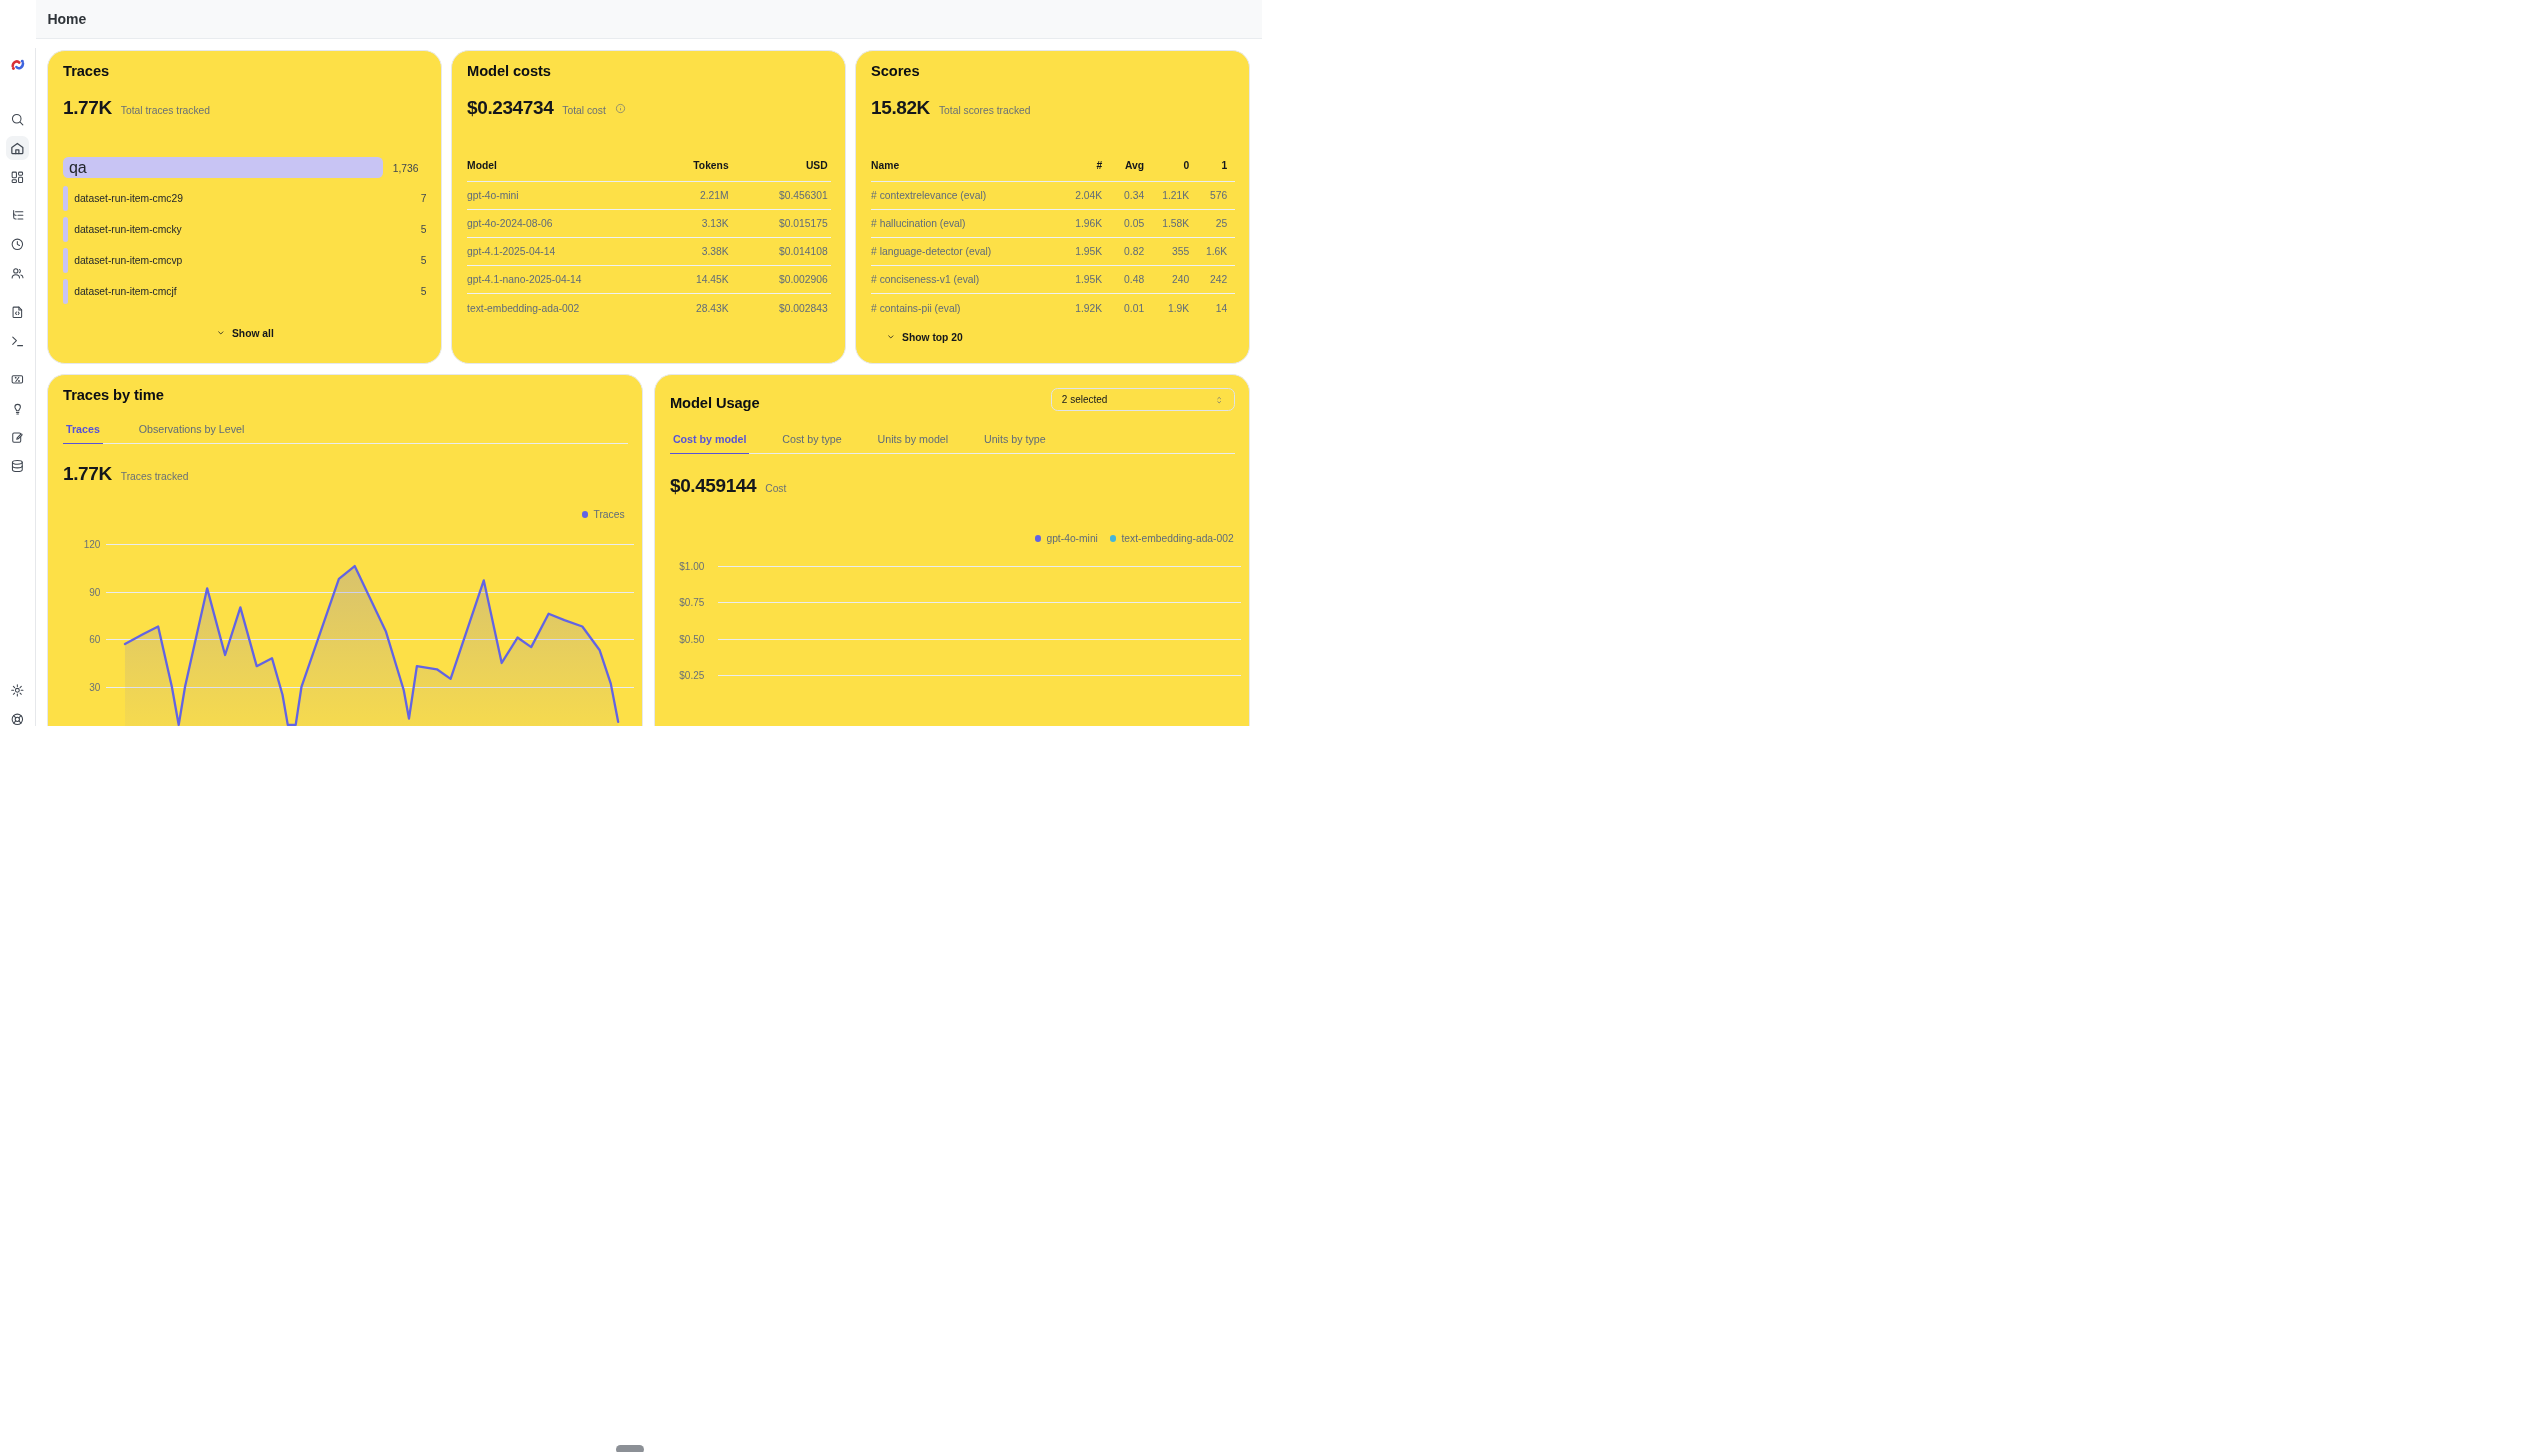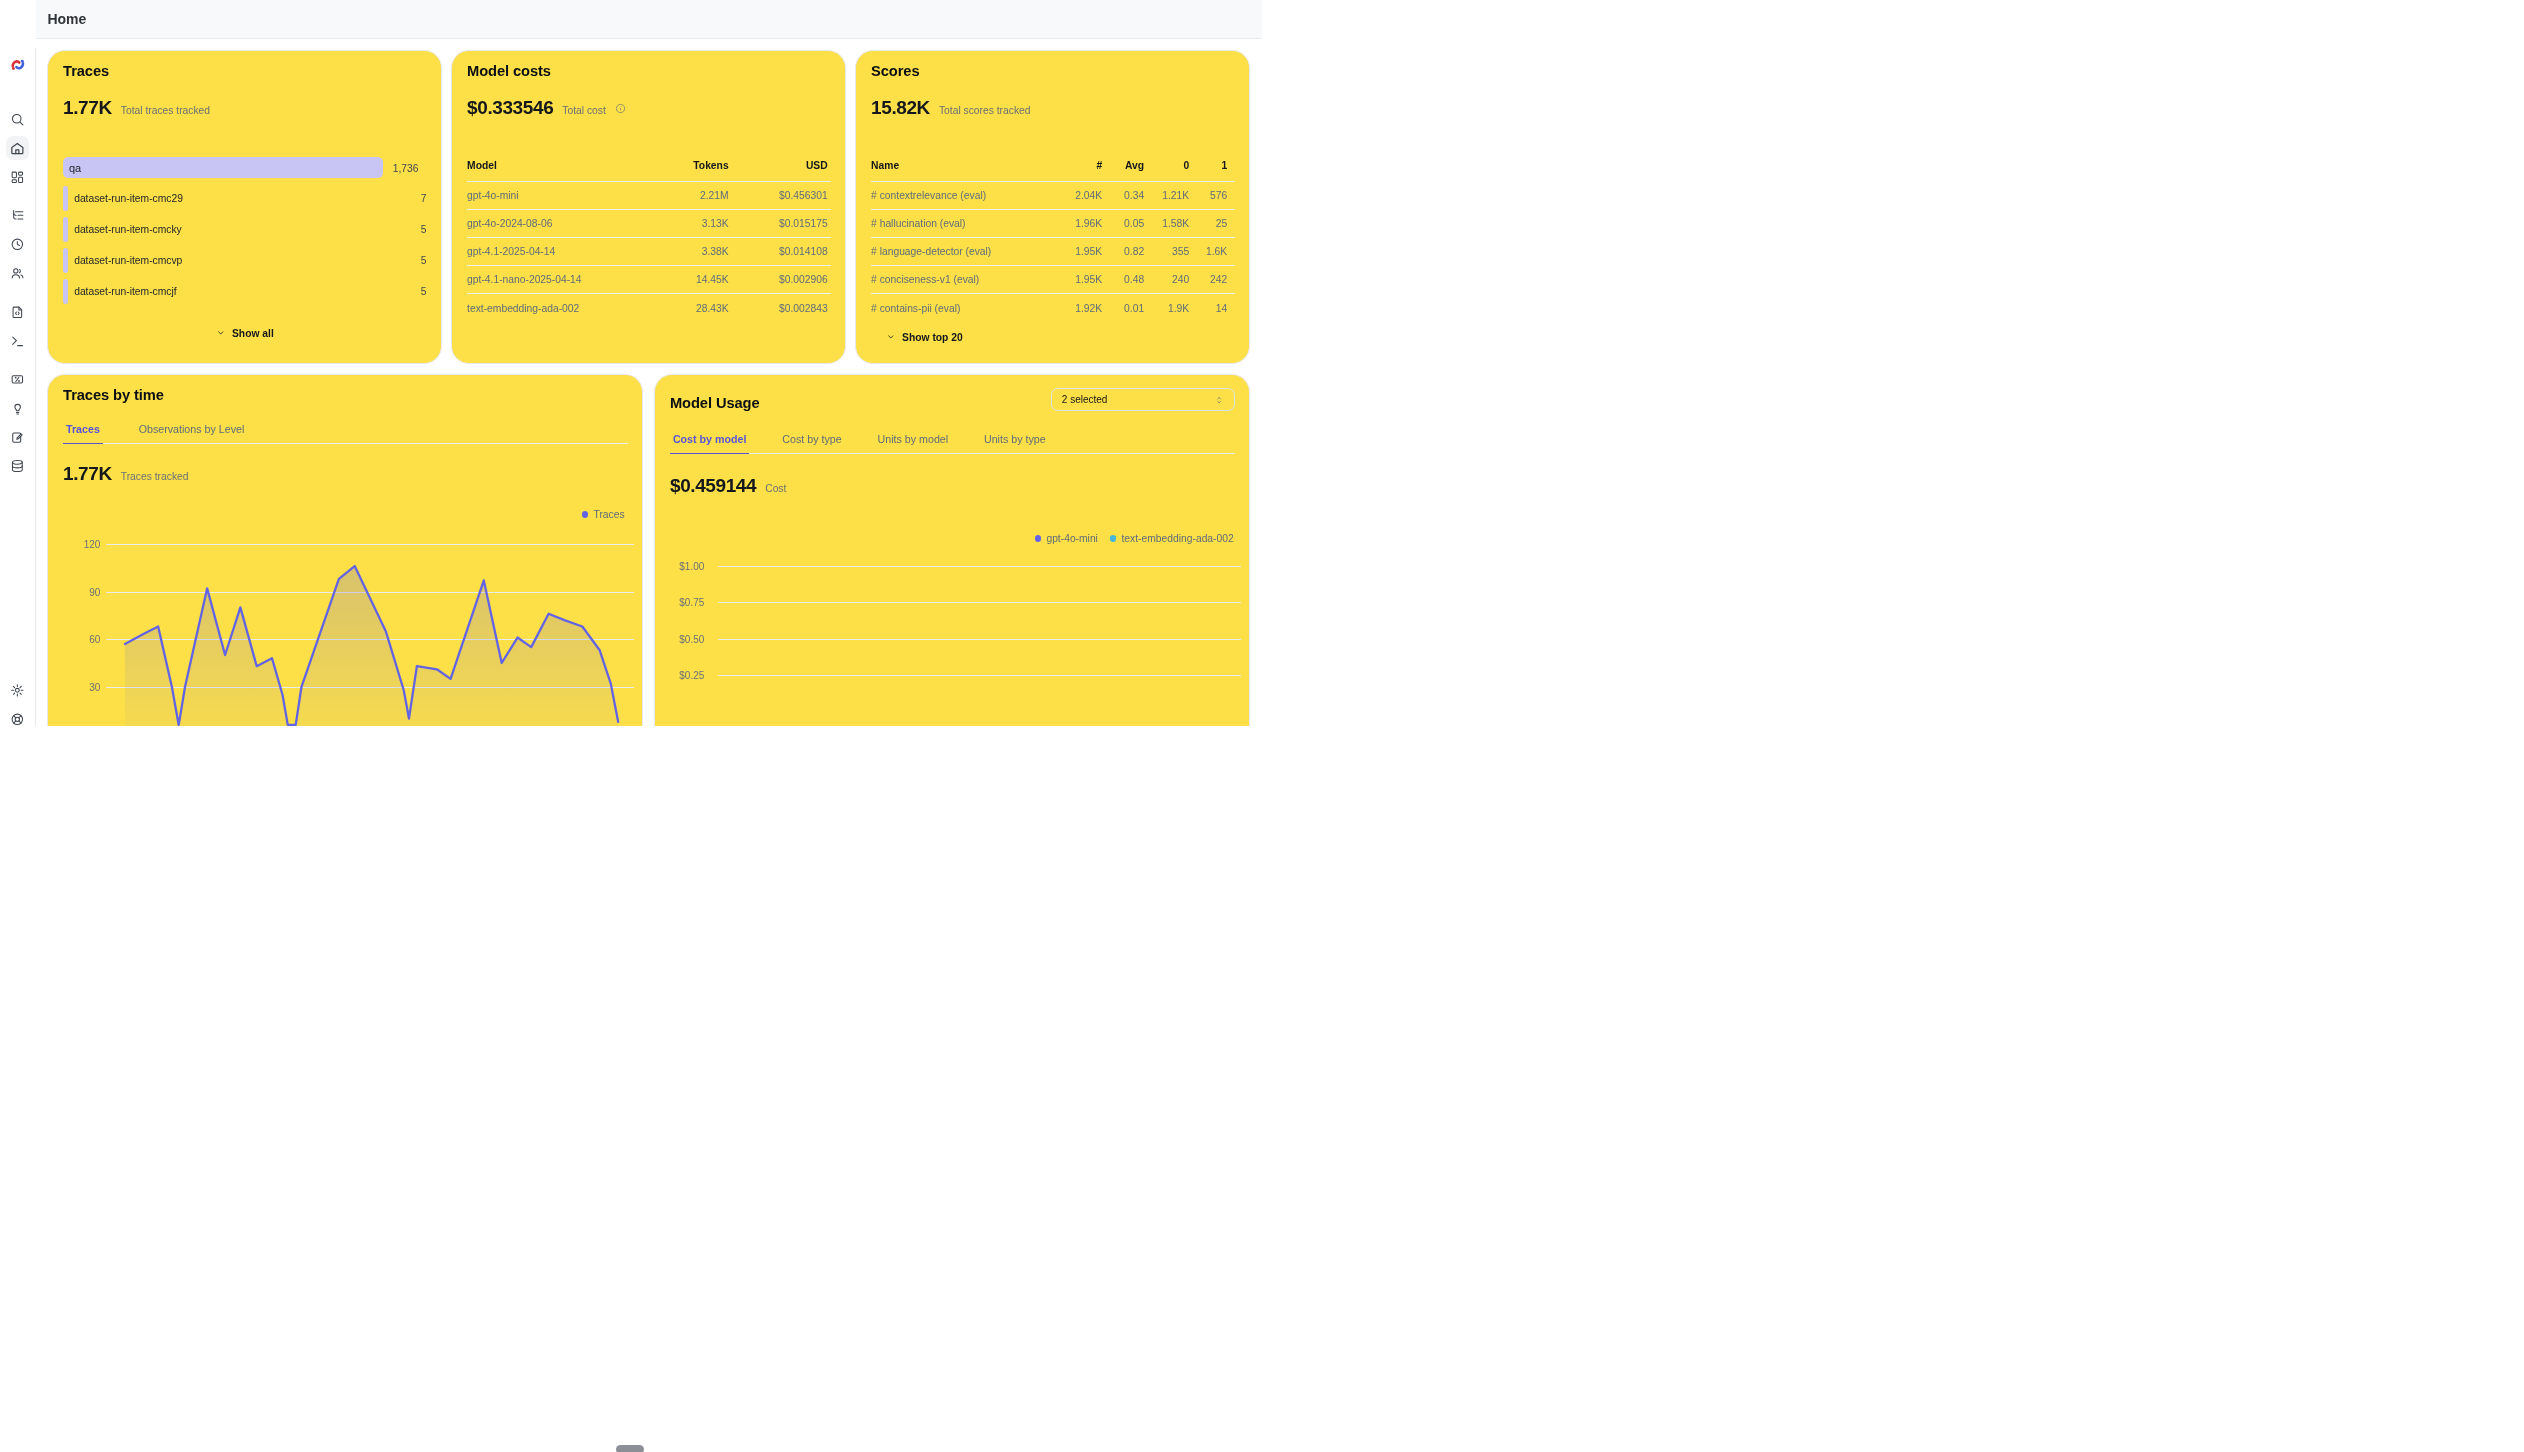--- a/index.html
+++ b/index.html
@@ -52,21 +52,21 @@
   .metric-row { margin-top:18.4px; display:flex; align-items:baseline; gap:9px; }
   .metric { font-size:19px; font-weight:700; color:#14171c; letter-spacing:-0.4px; }
   .metric-label { font-size:10.3px; color:#697077; }
   .info-ic { width:11px; height:11px; stroke:#697077; fill:none; stroke-width:1.5; align-self:center; }
 
   
   .trace-list { margin-top:38px; }
   .trace-row-big { position:relative; height:21.4px; margin-bottom:8px; cursor:pointer; }
   .trace-bar { position:absolute; left:0; top:0; height:21.4px; background:#c8c4f4; border-radius:5.2px; }
   .trace-row-big .t-label { position:absolute; left:5.9px; top:50%; transform:translateY(-50%);
-    font-size:11px; color:#22262c; }
+    font-size:16px; color:#22262c; }
   .t-value { font-size:10.3px; color:#3f4650; }
   .trace-row-big .t-value { position:absolute; right:8px; top:50%; transform:translateY(-50%); }
   .trace-row { display:flex; align-items:center; height:25px; margin-bottom:5.9px; cursor:pointer; }
   .trace-pill { width:5.2px; height:25px; border-radius:2.6px; background:#c8c4f4; flex:0 0 5.2px; }
   .trace-row .t-label { margin-left:5.9px; font-size:10.3px; color:#22262c; }
   .trace-row .t-value { margin-left:auto; }
 
   .show-link { position:absolute; top:277px; left:0; right:0; display:flex; justify-content:center;
     align-items:center; gap:6.6px; font-size:10.3px; font-weight:600; color:#14171c; cursor:pointer; }
   .show-link svg { width:9.6px; height:9.6px; stroke:#14171c; fill:none; stroke-width:2; }
@@ -284,21 +284,21 @@
             <svg viewBox="0 0 24 24">
                 <path d="M6 9l6 6 6-6"></path>
               </svg>
             <span>Show all</span>
           </div>
         </section>
 
         <section class="card">
           <div class="card-title">Model costs</div>
           <div class="metric-row">
-            <span class="metric">$0.333546</span>
+            <span class="metric">$0.234734</span>
             <span class="metric-label">Total cost</span>
             <svg class="info-ic" viewBox="0 0 24 24">
                 <circle cx="12" cy="12" r="9"></circle>
                 <path d="M12 11v5"></path>
                 <circle cx="12" cy="7.8" r="0.7" fill="#697077" stroke="none"></circle>
               </svg>
           </div>
           <div class="dtable">
             <div class="dgrid grid-costs dhead">
               <span>Model</span>

